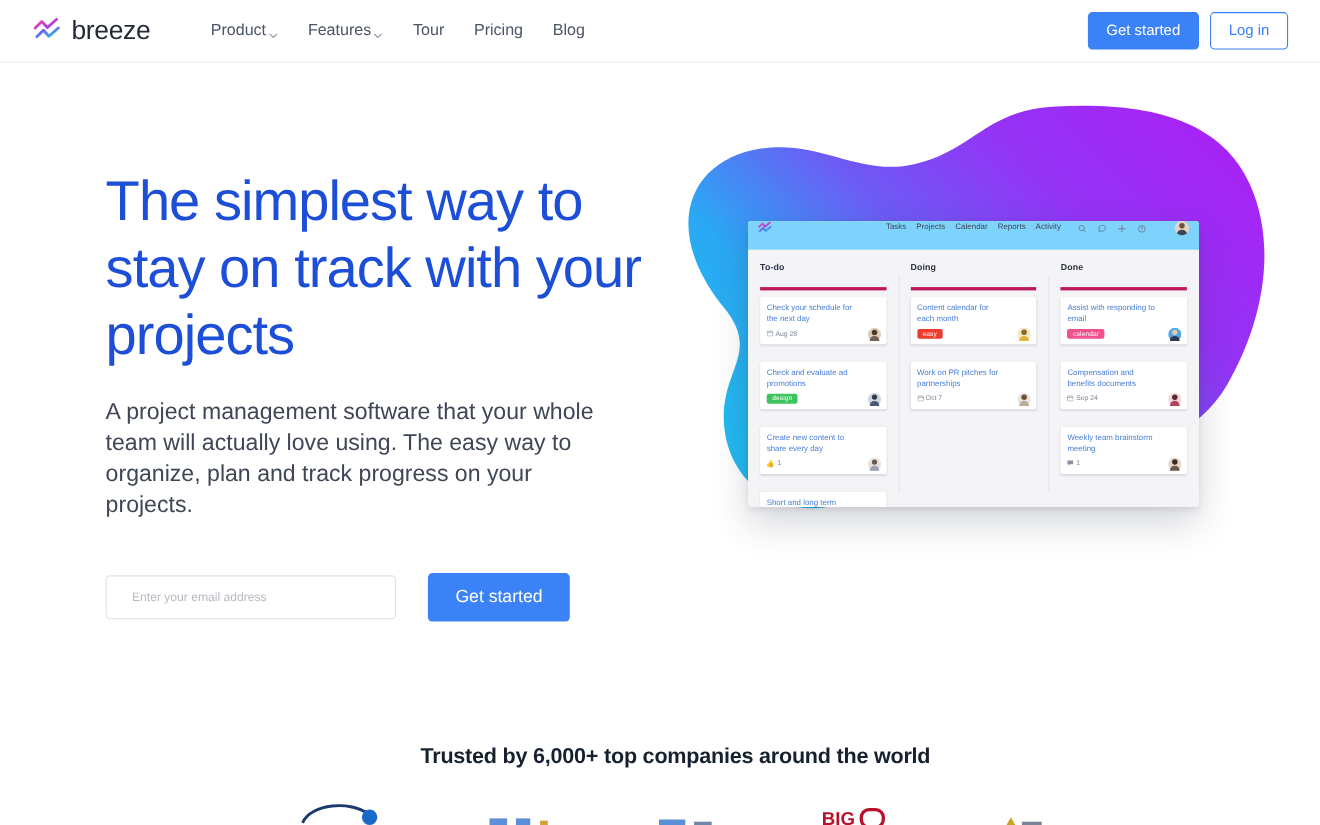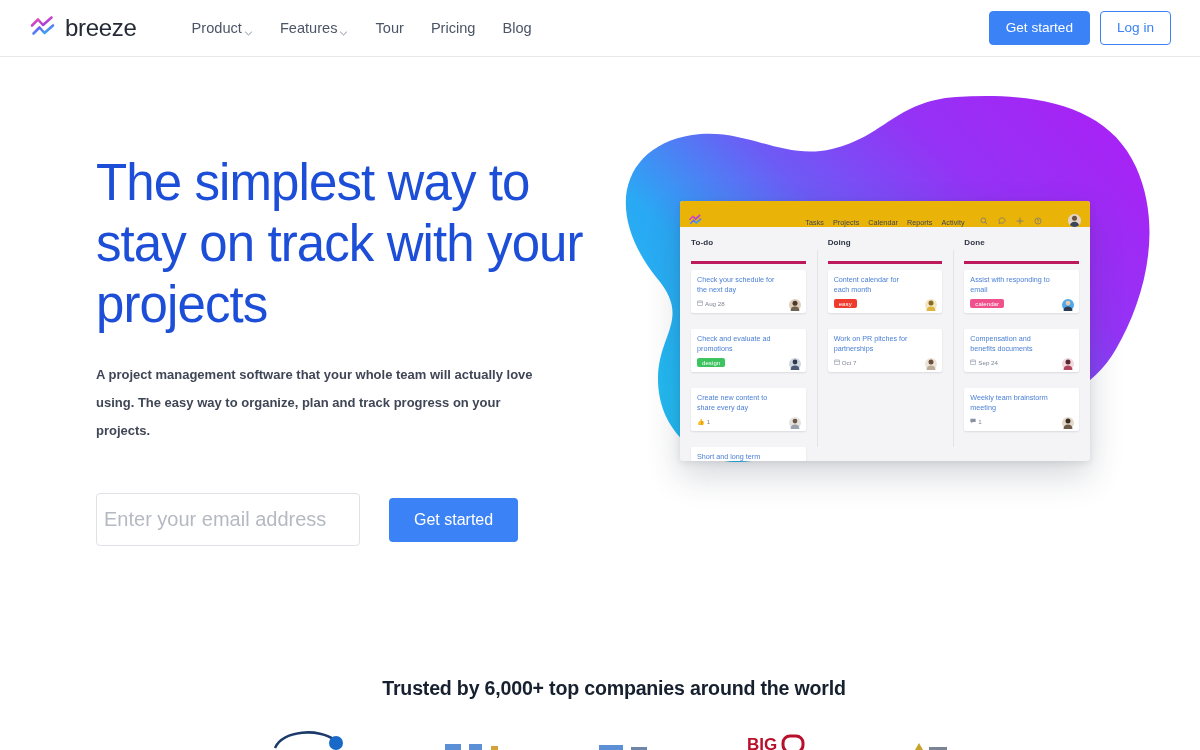--- a/index.html
+++ b/index.html
@@ -77,37 +77,36 @@
   }
   .hero-title {
     font-size: 51px;
     line-height: 61px;
     font-weight: 500;
     color: #1d4ed8;
     letter-spacing: -0.9px;
   }
   .hero-sub {
     margin-top: 26px;
-    font-size: 13px;
+    font-size: 21px;
     line-height: 28px;
     color: #3f4655;
     max-width: 462px;
-    font-weight: bold;
   }
   .hero-form {
     margin-top: 48px;
     display: flex; align-items: center; gap: 29px;
   }
   .email-input {
-    width: 264px; height: 53px;
+    width: 264px; height: 40px;
     border: 1px solid #dfe1e6;
     border-radius: 4px;
-    padding: 0 7px;
+    padding: 0 23px;
     font-family: "Liberation Sans", sans-serif;
-    font-size: 20px;
+    font-size: 11px;
     color: #2d3443;
     background: #fff;
     outline: none;
   }
   .email-input::placeholder { color: #b5b9c2; }
   .cta-button {
     height: 44px;
     padding: 0 25px;
     background: #3b82f6;
     color: #fff;
@@ -131,22 +130,22 @@
     left: 84px; top: 114px;
     width: 410px; height: 260px;
     background: #f4f4f6;
     border-radius: 3px;
     box-shadow: 0 14px 34px rgba(40,48,70,0.20), 0 2px 6px rgba(40,48,70,0.10);
     overflow: hidden;
     z-index: 3;
   }
   .app-topbar {
     height: 26px;
-    background: #eab308;
-    display: flex; align-items: flex-end;
+    background: #7dd3fc;
+    display: flex; align-items: flex-start;
     padding: 0 9px;
     position: relative;
   }
   .app-logo { width: 13px; height: 13px; display:block; }
   .app-nav {
     position: absolute; left: 0; right: 0;
     display: flex; justify-content: center; gap: 9px;
     pointer-events: none;
   }
   .app-nav > * { pointer-events: auto; }

